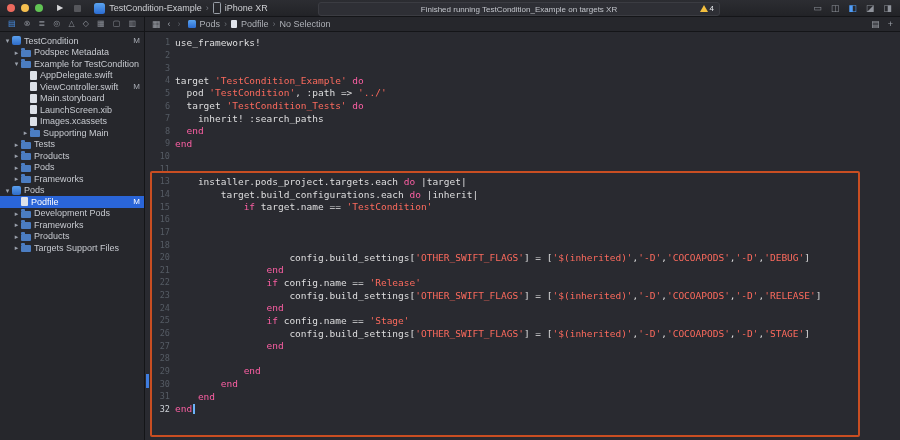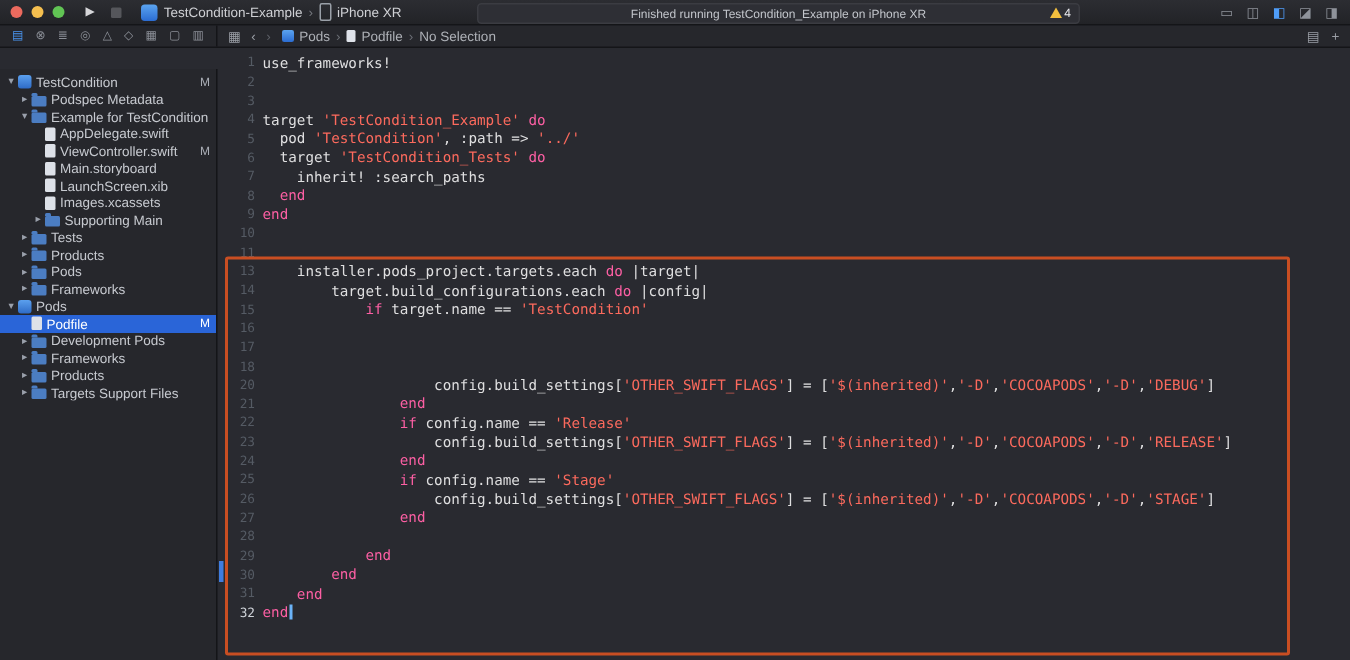--- a/index.html
+++ b/index.html
@@ -33,21 +33,21 @@
   .jumpbar{flex:1;display:flex;align-items:center;gap:7px;padding:0 7px;font-size:9px;color:#aeb1b7;}
   .jb-ic{font-size:9px;color:#9b9fa6;line-height:1;}
   .jb-ic.dim{color:#5c5f66;}
   .crumbs{display:flex;align-items:center;gap:4px;}
   .crumb-sep{color:#6b6e75;font-size:9px;}
   .mini-proj{width:8px;height:8px;border-radius:1.5px;background:linear-gradient(#5ba4f0,#2b6cd2);}
   .mini-doc{width:6px;height:8px;background:#dfe3ea;border-radius:1px;}
   .jb-right{margin-left:auto;display:flex;gap:8px;align-items:center;}
 
   
-  .sidebar{position:absolute;top:46px;left:0;width:145px;bottom:0;background:#26272c;border-right:1px solid #141518;overflow:hidden;padding-top:3px;box-sizing:border-box;z-index:3;}
+  .sidebar{position:absolute;top:32px;left:0;width:145px;bottom:0;background:#26272c;border-right:1px solid #141518;overflow:hidden;padding-top:3px;box-sizing:border-box;z-index:3;}
   .srow{height:11.5px;display:flex;align-items:center;font-size:9px;color:#c7cad0;padding:0 4px 0 3px;white-space:nowrap;}
   .srow.sel{background:#2a65d8;color:#fff;}
   .sp{flex:none;height:1px;}
   .disc{width:9px;flex:none;font-size:7px;color:#9aa0ab;text-align:center;line-height:1;}
   .srow.sel .disc{color:#fff;}
   .ic{flex:none;margin-right:3px;}
   .ic-project{width:9px;height:9px;border-radius:2px;background:linear-gradient(#5ba0ee,#2e6bc7);}
   .ic-folder{width:10px;height:7px;background:#4b7dc2;border-radius:1px;position:relative;margin-top:2px;}
   .ic-folder::before{content:"";position:absolute;top:-2px;left:0;width:4px;height:2px;background:#4b7dc2;border-radius:1px 1px 0 0;}
   .ic-doc{width:7px;height:9px;background:#dde1e8;border-radius:1px;}
@@ -83,21 +83,21 @@
     <span class="play">▶</span>
     <span class="stop-sq"></span>
     <div class="scheme">
       <span class="app-ic"></span>
       <span>TestCondition-Example</span>
       <span class="chev">›</span>
       <span class="phone-ic"></span>
       <span>iPhone XR</span>
     </div>
     <div class="status-pill">
-      <span>Finished running TestCondition_Example on iPhone XR</span>
+      <span>Finished running TestCondition_Example on targets XR</span>
       <span class="warn">
         <span class="warn-tri"></span>
         <span class="warn-count">4</span>
       </span>
     </div>
     <div class="tb-right">
         <span class="tbr-ic">▭</span>
         <span class="tbr-ic">◫</span>
         <span class="tbr-ic active">◧</span>
         <span class="tbr-ic">◪</span>
@@ -307,21 +307,21 @@
         <div class="cl-row">
           <span class="ln">11</span>
           <span class="lc"></span>
         </div>
         <div class="cl-row">
           <span class="ln">13</span>
           <span class="lc"><span class="sg-p">    installer.pods_project.targets.each </span><span class="sg-k">do</span><span class="sg-p"> |target|</span></span>
         </div>
         <div class="cl-row">
           <span class="ln">14</span>
-          <span class="lc"><span class="sg-p">        target.build_configurations.each </span><span class="sg-k">do</span><span class="sg-p"> |config|</span></span>
+          <span class="lc"><span class="sg-p">        target.build_configurations.each </span><span class="sg-k">do</span><span class="sg-p"> |inherit|</span></span>
         </div>
         <div class="cl-row">
           <span class="ln">15</span>
           <span class="lc"><span class="sg-p">            </span><span class="sg-k">if</span><span class="sg-p"> target.name == </span><span class="sg-s">'TestCondition'</span></span>
         </div>
         <div class="cl-row">
           <span class="ln">16</span>
           <span class="lc"></span>
         </div>
         <div class="cl-row">

